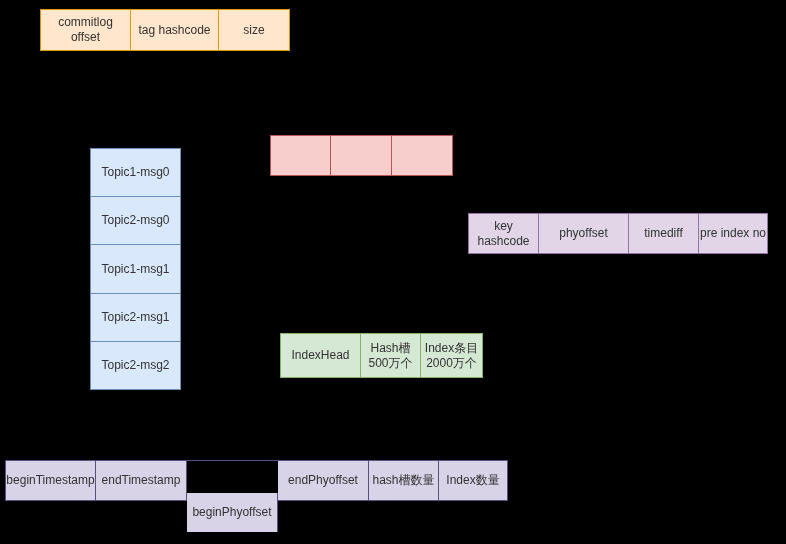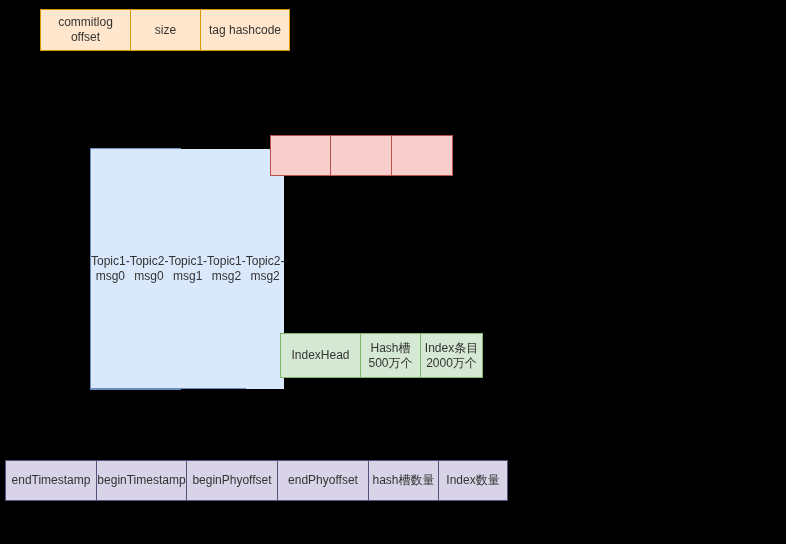--- a/index.html
+++ b/index.html
@@ -15,21 +15,21 @@
     overflow: hidden;
     font-family: "Liberation Sans", "DejaVu Sans", sans-serif;
   }
   .dtable {
     position: absolute;
     display: flex;
     box-sizing: border-box;
     border: 1px solid var(--stroke, #333);
   }
   .dtable.horizontal { flex-direction: row; }
-  .dtable.vertical   { flex-direction: row; }
+  .dtable.vertical   { flex-direction: column; align-items: center; }
   .cell {
     box-sizing: border-box;
     display: flex;
     align-items: center;
     justify-content: center;
     text-align: center;
     white-space: pre-line;
     background: var(--fill, #eee);
     color: #333333;
     font-size: 12px;
@@ -42,49 +42,56 @@
   .vertical > .cell:last-child { border-bottom: none; }
 </style>
 </head>
 <body>
 
 <div id="canvas">
 
   <div class="dtable horizontal" style="left: 40px; top: 9px; height: 42px; --fill: #FFE6CC; --stroke: #D79B00;">
     <div class="cell" style="width:90px;">commitlog
 offset</div>
+    <div class="cell" style="width:88px;">tag hashcode</div>
     <div class="cell" style="width:70px;">size</div>
-    <div class="cell" style="width:88px;">tag hashcode</div>
   </div>
 
   <div class="dtable vertical" style="left: 90px; top: 148px; width: 91px; height: 242px; --fill: #DAE8FC; --stroke: #6C8EBF;">
     <div class="cell">Topic1-msg0</div>
     <div class="cell">Topic2-msg0</div>
     <div class="cell">Topic1-msg1</div>
-    <div class="cell">Topic1-msg2</div>
+    <div class="cell">Topic2-msg1</div>
     <div class="cell">Topic2-msg2</div>
   </div>
 
   <div class="dtable horizontal" style="left: 270px; top: 135px; height: 41px; --fill: #F8CECC; --stroke: #B85450;">
     <div class="cell" style="width:60px;"></div>
     <div class="cell" style="width:61px;"></div>
     <div class="cell" style="width:60px;"></div>
   </div>
 
+  <div class="dtable horizontal" style="left: 468px; top: 213px; height: 41px; --fill: #E1D5E7; --stroke: #9673A6;">
+    <div class="cell" style="width:70px;">key
+hashcode</div>
+    <div class="cell" style="width:90px;">phyoffset</div>
+    <div class="cell" style="width:70px;">timediff</div>
+    <div class="cell" style="width:68px;">pre index no</div>
+  </div>
 
   <div class="dtable horizontal" style="left: 280px; top: 333px; height: 45px; --fill: #D5E8D4; --stroke: #82B366;">
     <div class="cell" style="width:80px;">IndexHead</div>
     <div class="cell" style="width:60px;text-align:center;">Hash槽
 500万个</div>
     <div class="cell" style="width:61px;">Index条目
 2000万个</div>
   </div>
 
   <div class="dtable horizontal" style="left: 5px; top: 460px; height: 41px; --fill: #D9D3E8; --stroke: #56517E;">
+    <div class="cell" style="width:90px;">beginTimestamp</div>
     <div class="cell" style="width:91px;">endTimestamp</div>
-    <div class="cell" style="width:90px;">beginTimestamp</div>
-    <div class="cell" style="width:91px;">beginPhyoffset</div>
+    <div class="cell" style="width:91px;margin-top:32px;">beginPhyoffset</div>
     <div class="cell" style="width:91px;">endPhyoffset</div>
     <div class="cell" style="width:70px;">hash槽数量</div>
     <div class="cell" style="width:68px;">Index数量</div>
   </div>
 
 </div>
 
 </body></html>

